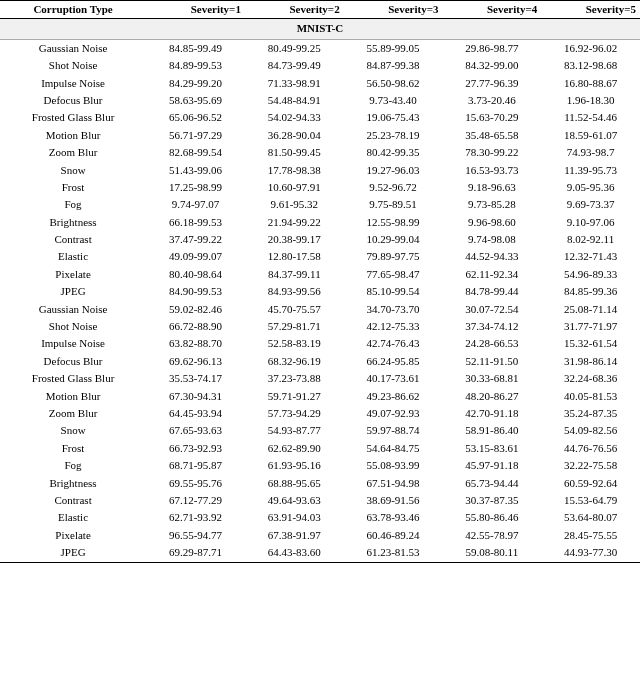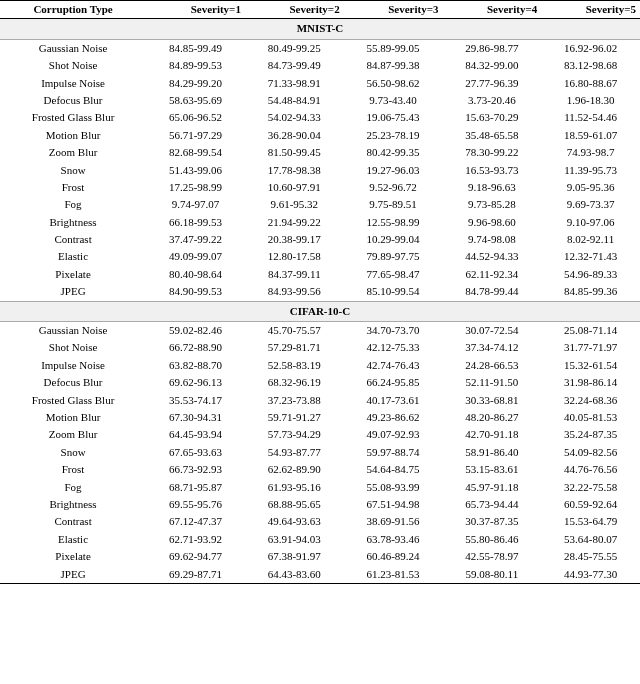--- a/index.html
+++ b/index.html
@@ -174,23 +174,20 @@
         <td>54.96-89.33</td>
       </tr>
       <tr>
         <td>JPEG</td>
         <td>84.90-99.53</td>
         <td>84.93-99.56</td>
         <td>85.10-99.54</td>
         <td>84.78-99.44</td>
         <td>84.85-99.36</td>
       </tr>
-      <tr class="section-header">
-        <td colspan="6">CIFAR-10-C</td>
-      </tr>
       <tr>
         <td>Gaussian Noise</td>
         <td>59.02-82.46</td>
         <td>45.70-75.57</td>
         <td>34.70-73.70</td>
         <td>30.07-72.54</td>
         <td>25.08-71.14</td>
       </tr>
       <tr>
         <td>Shot Noise</td>
@@ -267,37 +264,37 @@
       <tr>
         <td>Brightness</td>
         <td>69.55-95.76</td>
         <td>68.88-95.65</td>
         <td>67.51-94.98</td>
         <td>65.73-94.44</td>
         <td>60.59-92.64</td>
       </tr>
       <tr>
         <td>Contrast</td>
-        <td>67.12-47.37</td>
+        <td>67.12-77.29</td>
         <td>49.64-93.63</td>
         <td>38.69-91.56</td>
         <td>30.37-87.35</td>
         <td>15.53-64.79</td>
       </tr>
       <tr>
         <td>Elastic</td>
         <td>62.71-93.92</td>
         <td>63.91-94.03</td>
         <td>63.78-93.46</td>
         <td>55.80-86.46</td>
         <td>53.64-80.07</td>
       </tr>
       <tr>
         <td>Pixelate</td>
-        <td>69.62-94.77</td>
+        <td>96.55-94.77</td>
         <td>67.38-91.97</td>
         <td>60.46-89.24</td>
         <td>42.55-78.97</td>
         <td>28.45-75.55</td>
       </tr>
       <tr class="table-end">
         <td>JPEG</td>
         <td>69.29-87.71</td>
         <td>64.43-83.60</td>
         <td>61.23-81.53</td>

